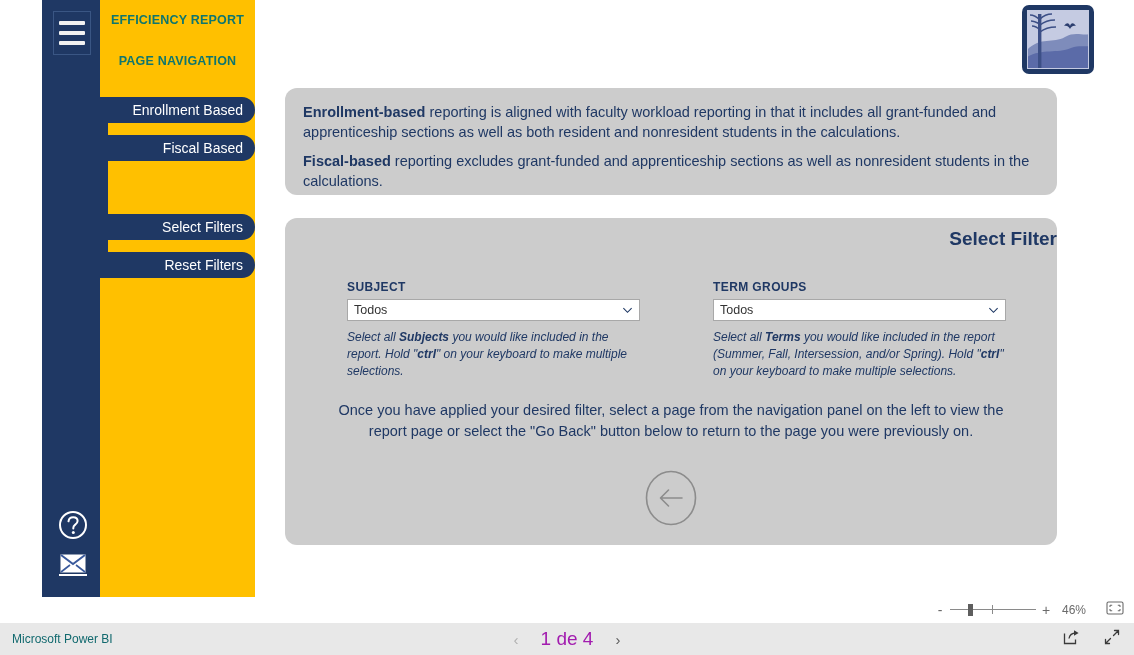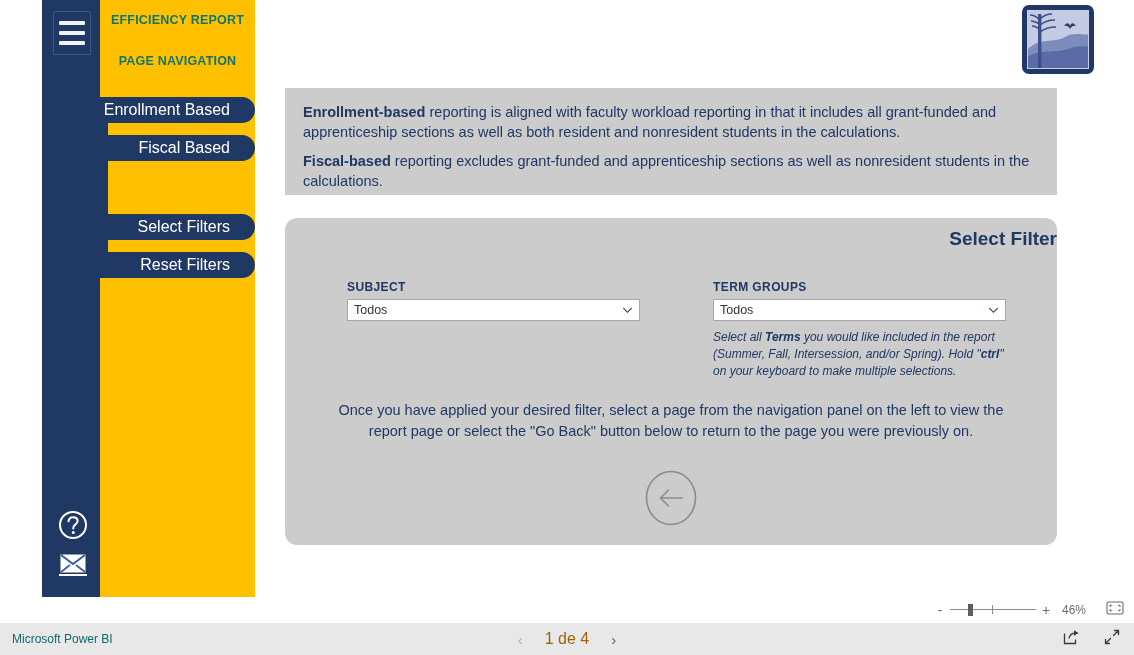--- a/index.html
+++ b/index.html
@@ -44,33 +44,33 @@
   #nav-title-1 { top:13px; }
   #nav-title-2 { top:54px; }
 
   
   .pill-spine {
     position:absolute; left:100px; width:8px; background:#1f3864;
   }
   .pill {
     position:absolute; left:100px; width:155px; height:26px;
     background:#1f3864; border-top-right-radius:13px; border-bottom-right-radius:13px;
-    color:#ffffff; font-size:16px; text-align:right;
-    line-height:26px; padding-right:25px; cursor:pointer; white-space:nowrap;
+    color:#ffffff; font-size:14px; text-align:right;
+    line-height:26px; padding-right:12px; cursor:pointer; white-space:nowrap;
   }
 
   .side-icon {
     position:absolute; left:56px; width:34px; height:34px; cursor:pointer;
   }
   .side-icon svg { display:block; width:34px; height:34px; }
 
   
   .info-box {
     position:absolute; left:285px; top:88px; width:772px; height:107px;
-    background:#cccccc; border-radius:0; padding:14px 18px 0 18px;
+    background:#cccccc; border-radius:12px; padding:14px 18px 0 18px;
   }
   .info-box p {
     color:#1f3864; font-size:14.5px; line-height:20px; margin-bottom:9px;
   }
   .info-box b { font-weight:bold; }
 
   .filter-panel {
     position:absolute; left:285px; top:218px; width:772px; height:327px;
     background:#cccccc; border-radius:12px;
   }
@@ -151,21 +151,21 @@
   .pbi-link {
     position:absolute; left:12px; color:#11696e; font-size:12px;
     cursor:pointer;
   }
   .pager {
     position:absolute; left:0; width:1134px; display:flex;
     align-items:center; justify-content:center; gap:22px;
   }
   .pager .arrow { color:#b0b0b0; font-size:15px; cursor:pointer; user-select:none; }
   .pager .arrow.on { color:#5a5a5a; }
-  .pager .lbl { color:#a16207; font-size:16px; }
+  .pager .lbl { color:#a21caf; font-size:19px; }
   .sb-icons {
     position:absolute; right:14px; display:flex; align-items:center; gap:24px;
   }
   .sb-icons .ic { cursor:pointer; display:block; }
 </style>
 </head>
 <body>
 
 <div id="app">
 
@@ -235,20 +235,23 @@
 
       <div class="fields">
 
         <div class="field" id="field-subject">
           <div class="field-label">SUBJECT</div>
           <div class="select-box">
             <span>Todos</span>
             <svg class="chev" viewBox="0 0 12 12">
               <path d="M1.5 4 L6 8.5 L10.5 4" fill="none" stroke="#1f3864" stroke-width="1.2"></path>
             </svg>
+          </div>
+          <div class="field-hint">
+            <span>Select all </span><b>Subjects</b><span> you would like included in the report. Hold "</span><b>ctrl</b><span>" on your keyboard to make multiple selections.</span>
           </div>
         </div>
 
         <div class="field" id="field-term">
           <div class="field-label">TERM GROUPS</div>
           <div class="select-box">
             <span>Todos</span>
             <svg class="chev" viewBox="0 0 12 12">
               <path d="M1.5 4 L6 8.5 L10.5 4" fill="none" stroke="#1f3864" stroke-width="1.2"></path>
             </svg>

